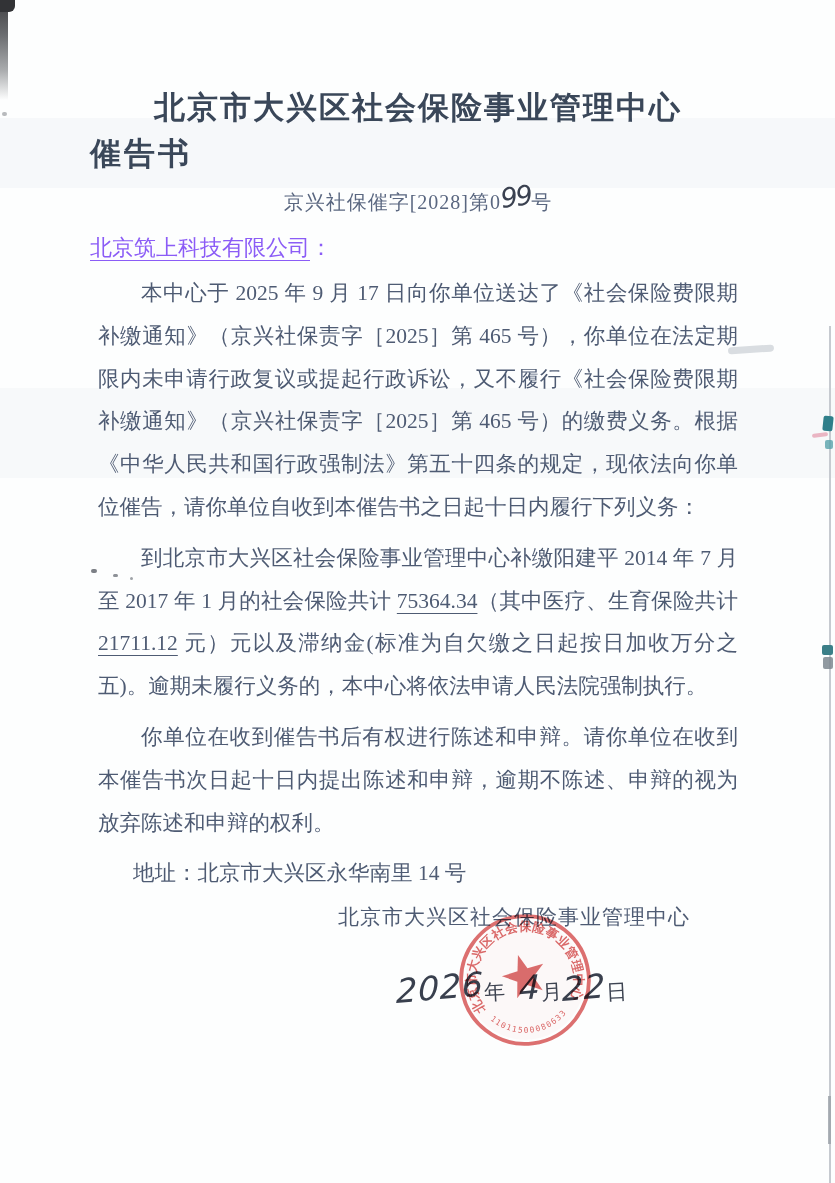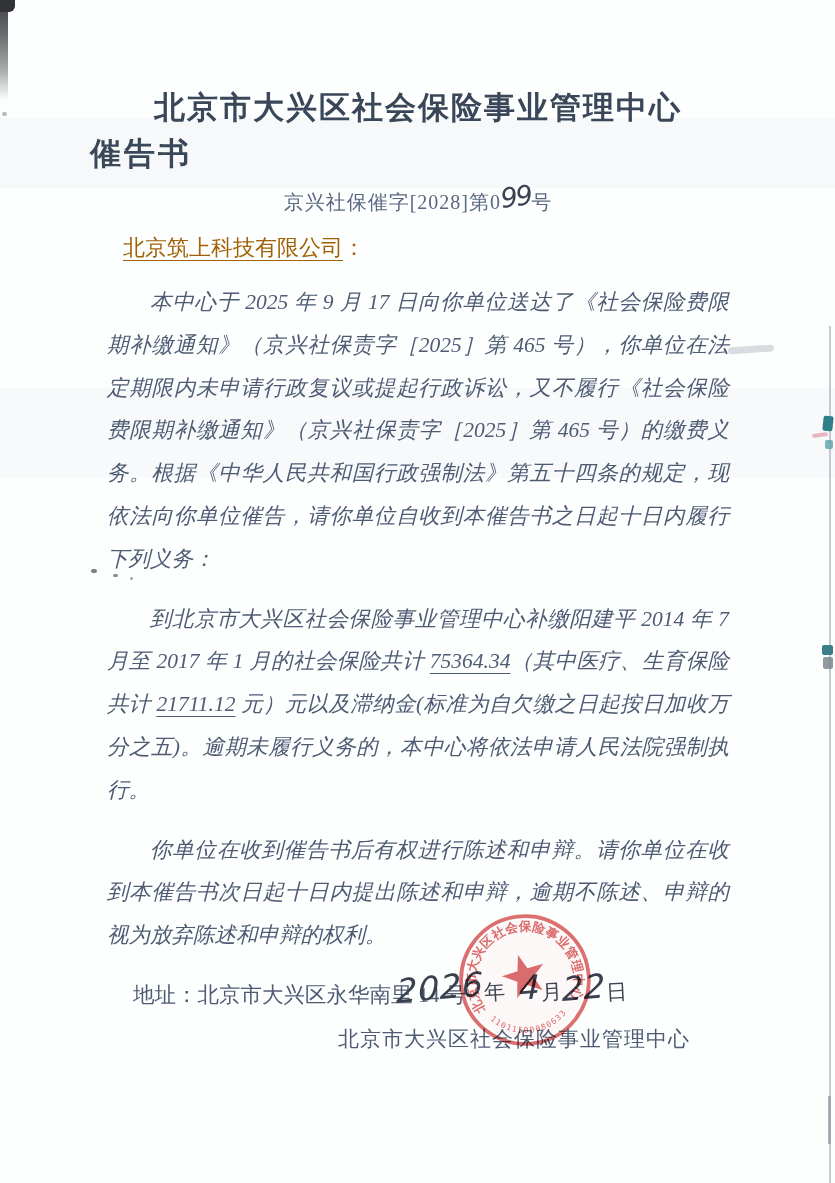--- a/index.html
+++ b/index.html
@@ -36,28 +36,28 @@
   }
   .hand{
     font-family:"DejaVu Sans","Liberation Sans",sans-serif;
     font-style:italic;color:#3a4150;
   }
   .doc-no .hand{
     display:inline-block;font-size:27px;line-height:20px;
     transform:rotate(-8deg) translateY(-3px);letter-spacing:-2px;
   }
   .addressee{
-    margin-top:16px;font-size:22px;line-height:32px;color:#a16207;margin-left:33px;
+    margin-top:16px;font-size:22px;line-height:32px;color:#8b5cf6;
   }
   .u{text-decoration:underline;text-underline-offset:5px;text-decoration-thickness:1px;}
 
   .body-text{margin-top:6px;}
   .body-text p{
-    margin:17px;font-size:21.5px;line-height:42.8px;
-    text-align:justify;text-indent:2em;color:#4e5b73;font-style:italic;
+    margin:8px;font-size:21.5px;line-height:42.8px;
+    text-align:justify;text-indent:2em;color:#4e5b73;
   }
   .contact-line,.address-line{
     font-size:21.5px;line-height:42.8px;text-indent:2em;color:#4e5b73;
   }
   .contact-gap{display:inline-block;width:62px;}
   .signature-line{
     font-size:21px;line-height:44px;text-align:right;
     padding-right:56px;color:#4e5b73;letter-spacing:1px;
   }
   .date-line{

